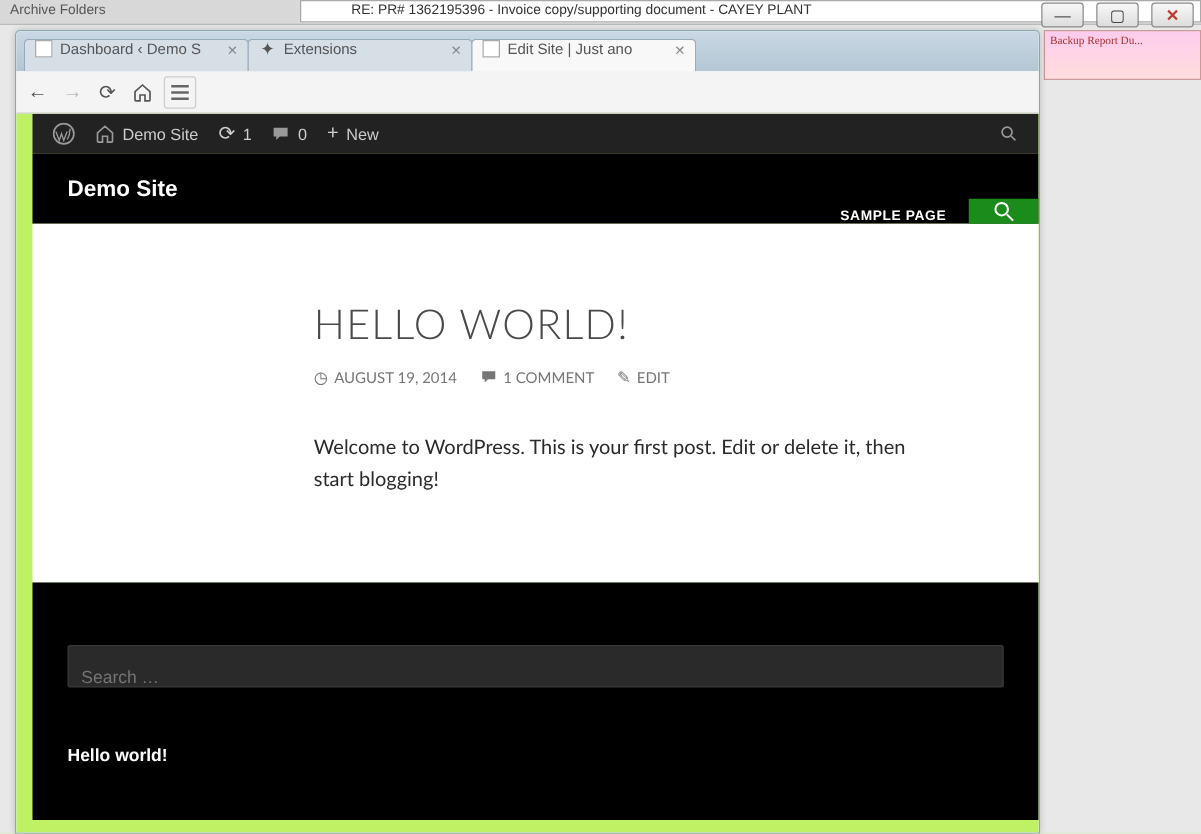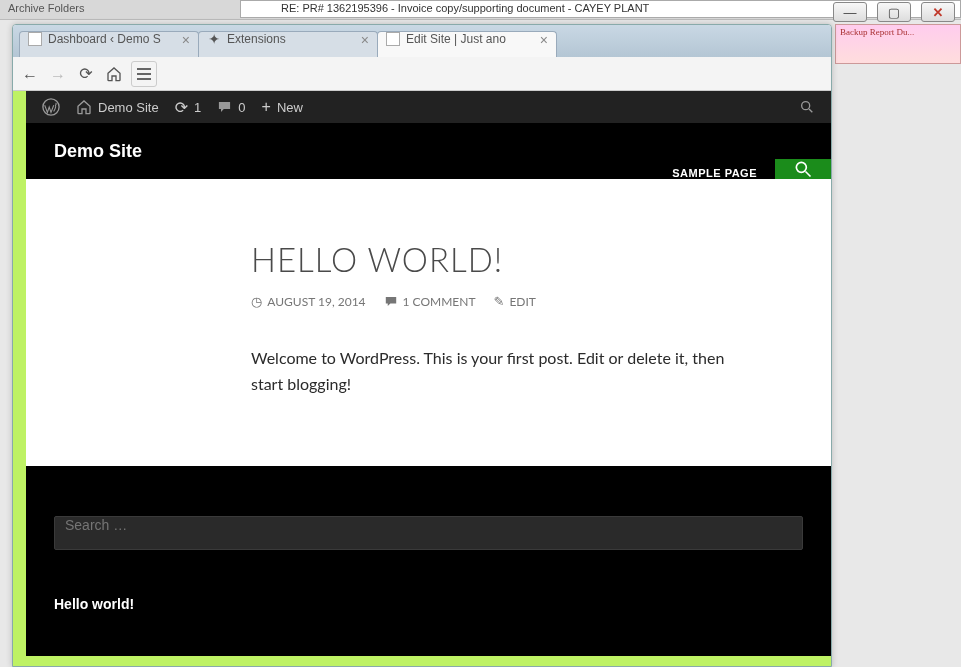--- a/index.html
+++ b/index.html
@@ -66,21 +66,21 @@
 .content { background:#fff; padding:60px 0 70px; }
 .article { max-width:474px; margin-left:225px; font-family:"Lato","Helvetica Neue",Arial,sans-serif; }
 .entry-title { font-size:33px; font-weight:300; color:#4a4a4a; letter-spacing:1px; margin-bottom:14px; }
 .entry-meta { font-size:12px; color:#767676; text-transform:uppercase; display:flex; gap:18px; align-items:center; margin-bottom:36px; }
 .entry-meta .meta-item { display:flex; align-items:center; gap:5px; color:#767676; }
 .entry-meta .mi-icon { font-size:13px; }
 .entry-content { font-size:16px; line-height:1.6; color:#2b2b2b; }
 
 
 .footer { background:#000; color:#fff; padding:50px 28px 40px; }
-.search-box { width:100%; height:34px; background:#2a2a2a; border:1px solid #3a3a3a; border-radius:2px; padding:0 10px; color:#777; font-size:14px; font-style:italic; display:flex; align-items:flex-start; margin-bottom:42px; }
+.search-box { width:100%; height:34px; background:#2a2a2a; border:1px solid #3a3a3a; border-radius:2px; padding:0 10px; color:#777; font-size:14px; font-style:italic; display:flex; align-items:flex-end; margin-bottom:42px; }
 .search-box input { background:transparent; border:none; outline:none; width:100%; color:#ccc; font-size:14px; }
 .widget-title { font-size:14px; font-weight:bold; letter-spacing:0.5px; text-transform:uppercase; margin-bottom:26px; }
 .widget-list li { list-style:none; font-size:14px; color:#fff; font-weight:bold; padding:4px 0; }
 
 svg.icon-comment { width:15px; height:14px; }
 </style>
 </head>
 <body>
 
 <div class="os-bg">Archive Folders</div>

